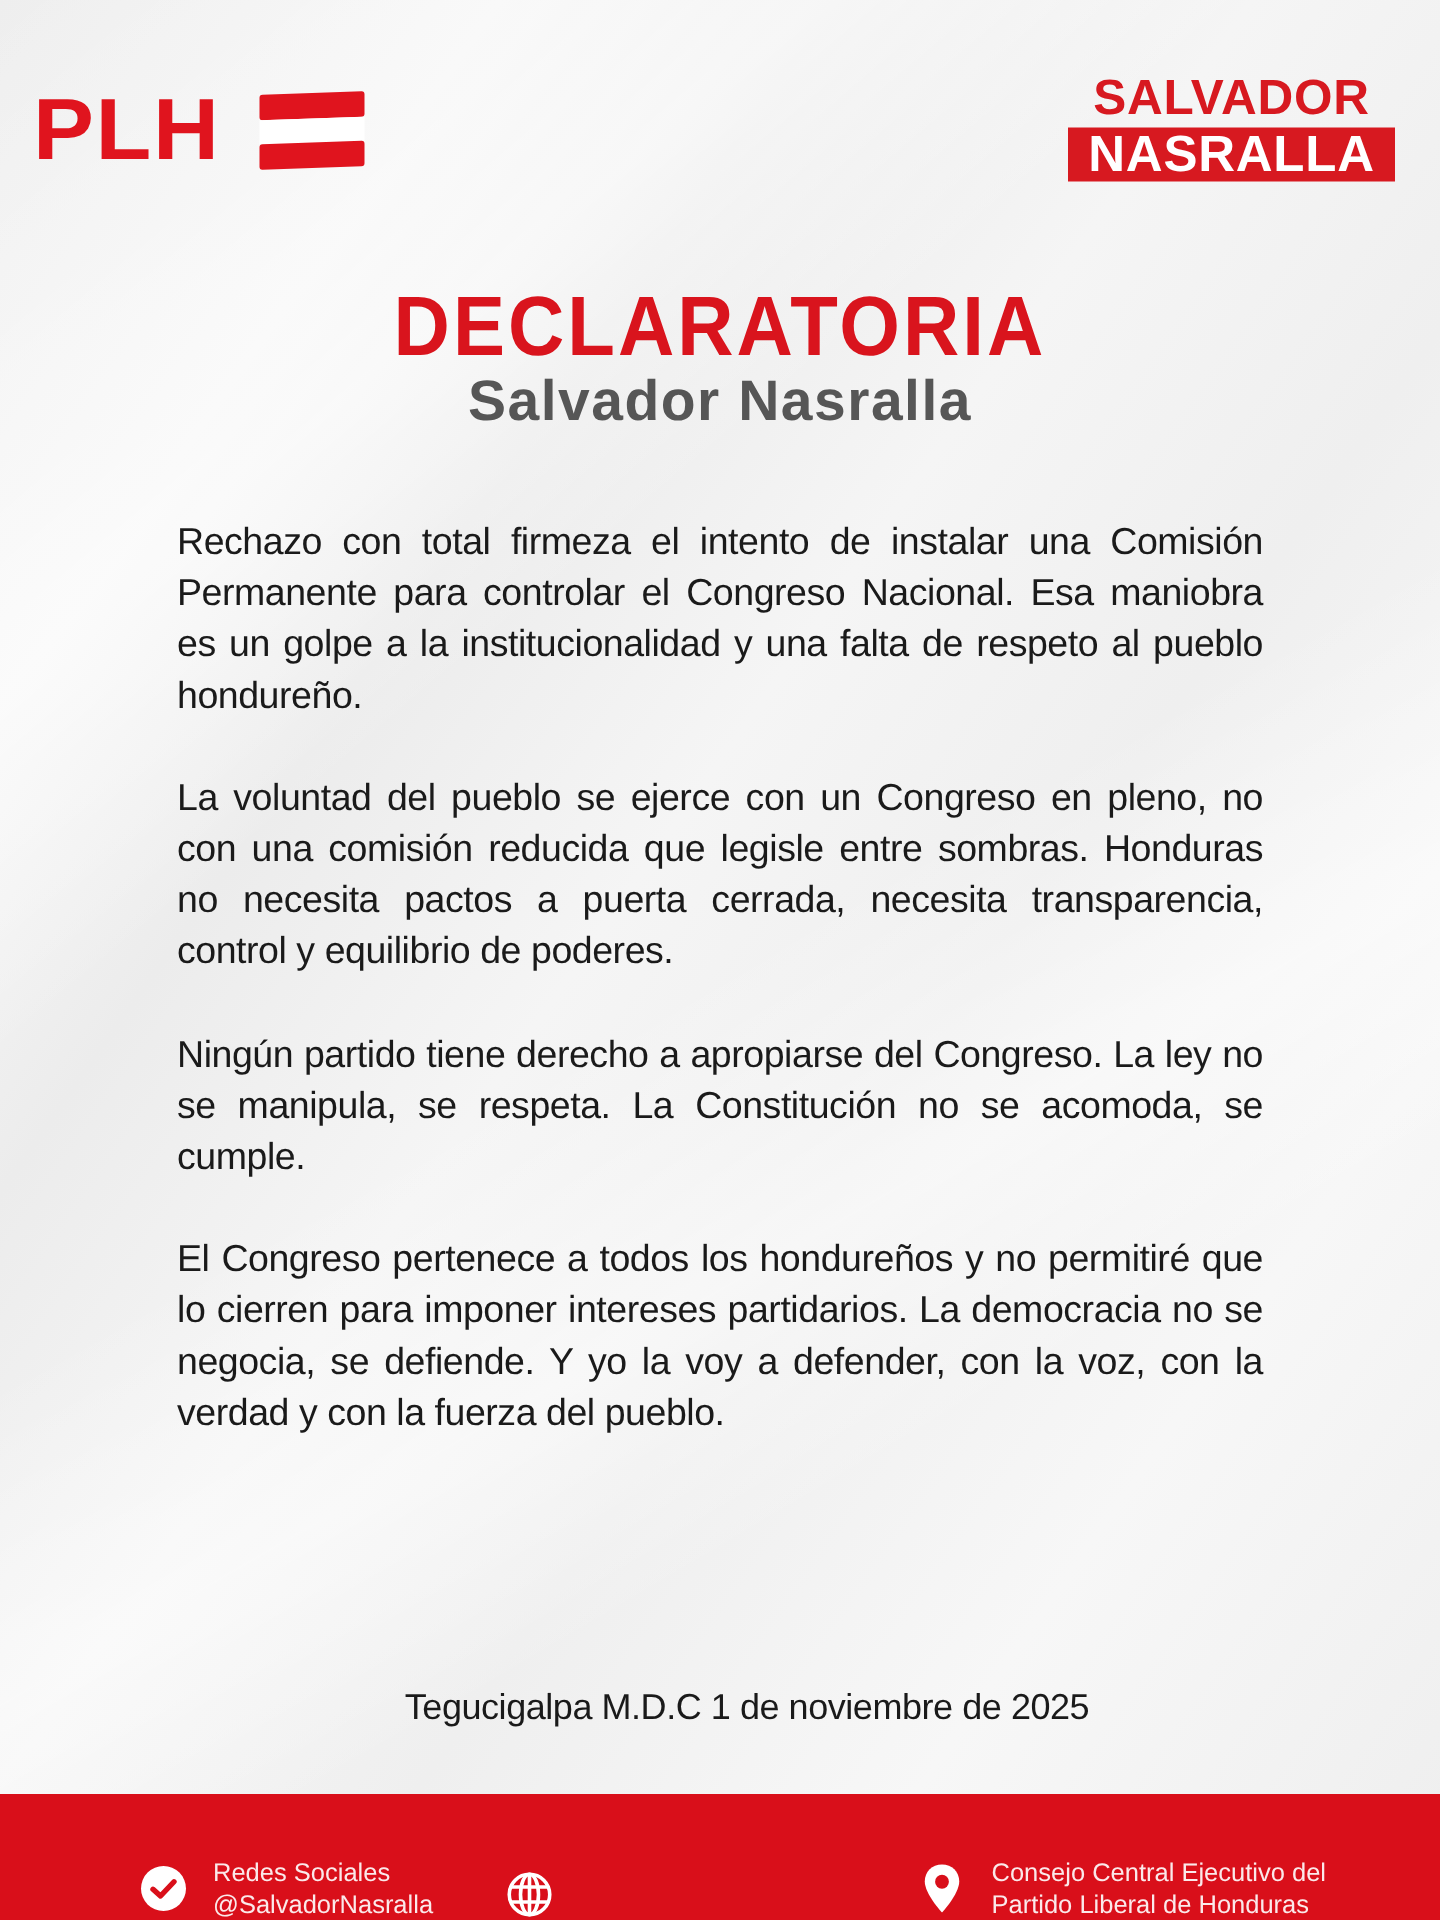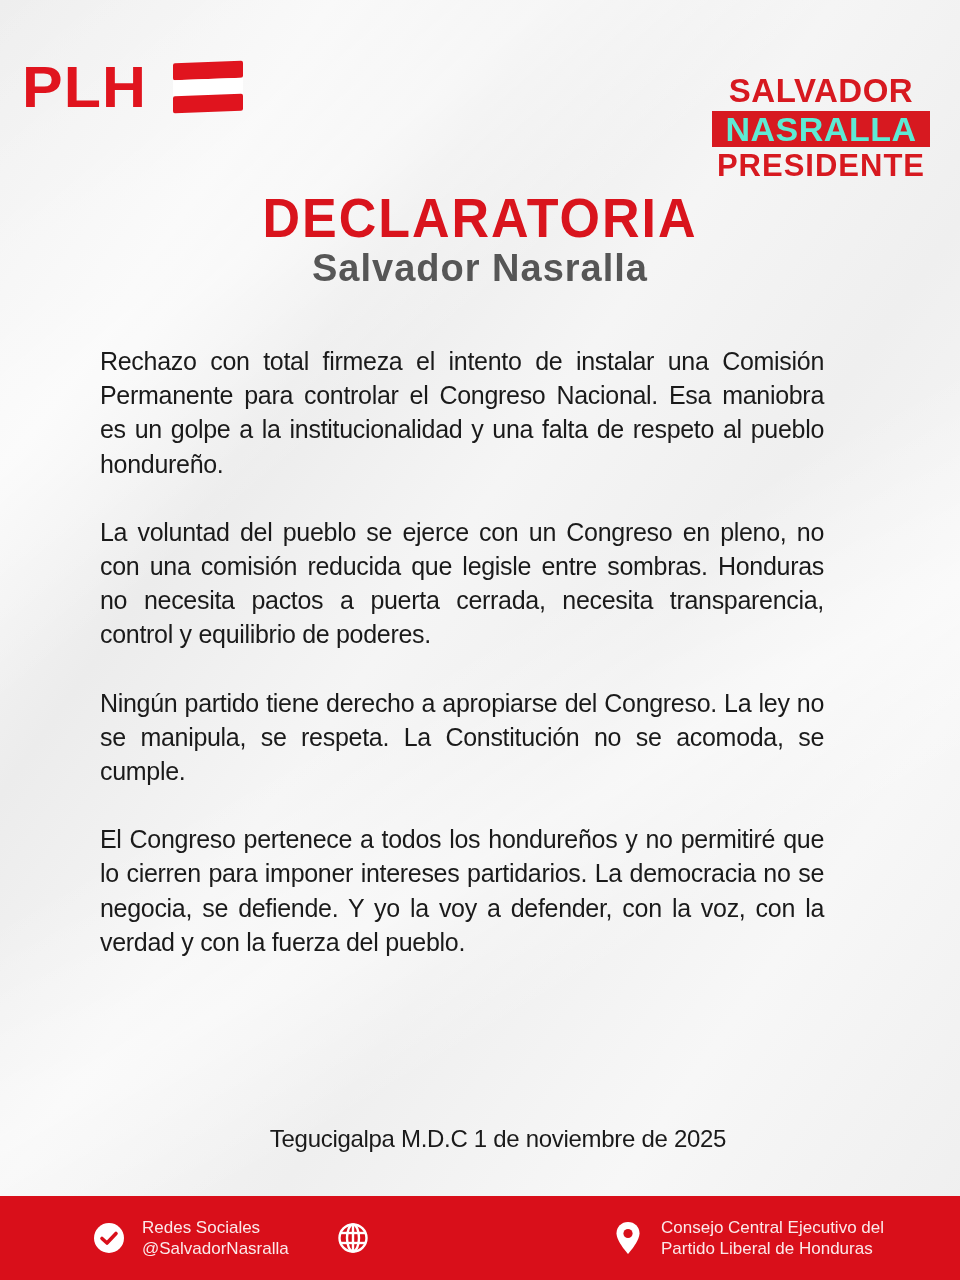--- a/index.html
+++ b/index.html
@@ -31,31 +31,31 @@
       width: 70px; height: 50px; margin-left: 10px;
       display: flex; flex-direction: column;
       transform: skewY(-2deg);
     }
     .plh-flag .stripe { flex: 1; }
     .plh-flag .red { background: #e0141e; border-radius: 2px; }
     .plh-flag .white { background: #ffffff; }
 
     
     .candidate-logo {
-      position: absolute; right: 30px; top: 74px;
+      position: absolute; right: 30px; top: 48px;
       width: 218px; text-align: center;
       font-family: "Liberation Sans", sans-serif; font-weight: 700;
       color: #d71920;
       margin-left: 48px;
     }
     .candidate-logo .line1 {
       font-size: 33px; line-height: 34px; letter-spacing: 0.5px;
     }
     .candidate-logo .line2 {
-      background: #d71920; color: #5eead4;
+      background: #d71920; color: #ffffff;
       font-size: 34px; line-height: 36px; letter-spacing: 0.5px;
       margin: 3px 0; padding: 0 2px;
     }
     .candidate-logo .line3 {
       font-size: 31px; line-height: 32px; letter-spacing: 1px;
     }
 
     
     .title {
       position: absolute; left: 0; right: 0; top: 190px;
@@ -68,42 +68,42 @@
     .subtitle {
       position: absolute; left: 0; right: 0; top: 248px;
       text-align: center;
       font-family: "Liberation Sans", sans-serif; font-weight: 700;
       font-size: 38px; line-height: 40px; color: #565656;
       letter-spacing: 1px;
     }
 
     
     .body-text {
-      position: absolute; left: 100px; width: 724px; top: 344px;
+      position: absolute; left: 118px; width: 724px; top: 344px;
     }
     .body-text p {
       font-family: "Liberation Sans", sans-serif;
       font-size: 25px; line-height: 34.2px;
       text-align: justify; color: #1a1a1a;
       margin-bottom: 34px;
       letter-spacing: -0.3px;
     }
     .date-line {
       position: absolute; left: 0; right: 0; top: 1124px;
       text-align: center;
       font-size: 24px; line-height: 30px; color: #1a1a1a;
       letter-spacing: -0.3px;
       margin-left: 36px;
     }
 
     
     .footer {
       position: absolute; left: 0; right: 0; bottom: 0; height: 84px;
       background: #d90f1a;
-      display: flex; align-items: center;
+      display: flex; align-items: flex-end;
       padding-left: 92px;
       color: #ffffff;
     }
     .footer-item {
       display: flex; align-items: center;
     }
     .footer-item .icon {
       width: 34px; height: 34px; display: flex; align-items: center; justify-content: center;
       margin-right: 16px;
     }
@@ -123,21 +123,20 @@
   <div class="plh-flag">
     <div class="stripe red"></div>
     <div class="stripe white"></div>
     <div class="stripe red"></div>
   </div>
 </div>
 
 <div class="candidate-logo">
   <div class="line1">SALVADOR</div>
   <div class="line2">NASRALLA</div>
-  <div class="line3">PRESIDENTE</div>
 </div>
 
 <h1 class="title">DECLARATORIA</h1>
 <h2 class="subtitle">Salvador Nasralla</h2>
 
 <div class="body-text">
   <p>Rechazo con total firmeza el intento de instalar una Comisión Permanente para controlar el Congreso Nacional. Esa maniobra es un golpe a la institucionalidad y una falta de respeto al pueblo hondureño.</p>
   <p>La voluntad del pueblo se ejerce con un Congreso en pleno, no con una comisión reducida que legisle entre sombras. Honduras no necesita pactos a puerta cerrada, necesita transparencia, control y equilibrio de poderes.</p>
   <p>Ningún partido tiene derecho a apropiarse del Congreso. La ley no se manipula, se respeta. La Constitución no se acomoda, se cumple.</p>
   <p>El Congreso pertenece a todos los hondureños y no permitiré que lo cierren para imponer intereses partidarios. La democracia no se negocia, se defiende. Y yo la voy a defender, con la voz, con la verdad y con la fuerza del pueblo.</p>

